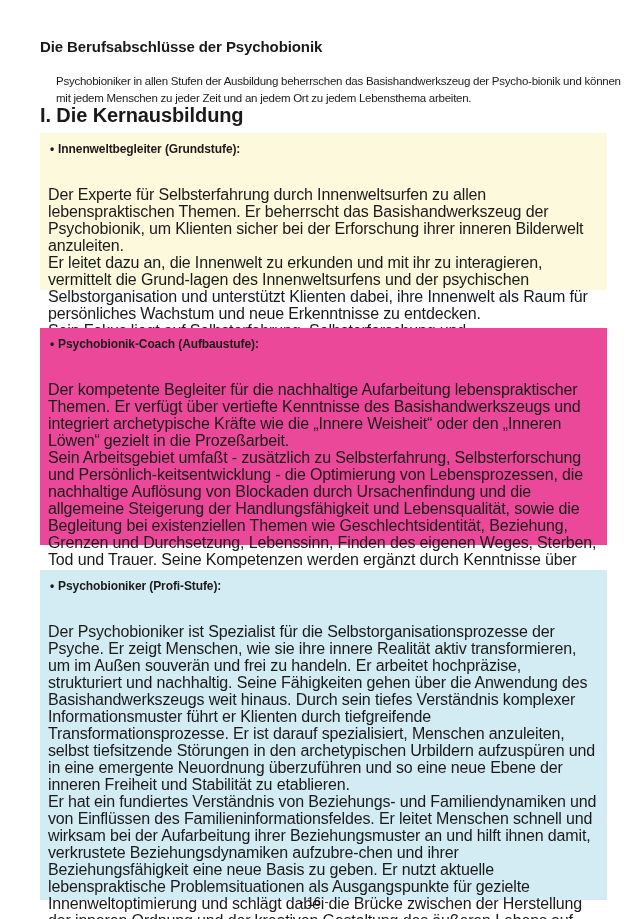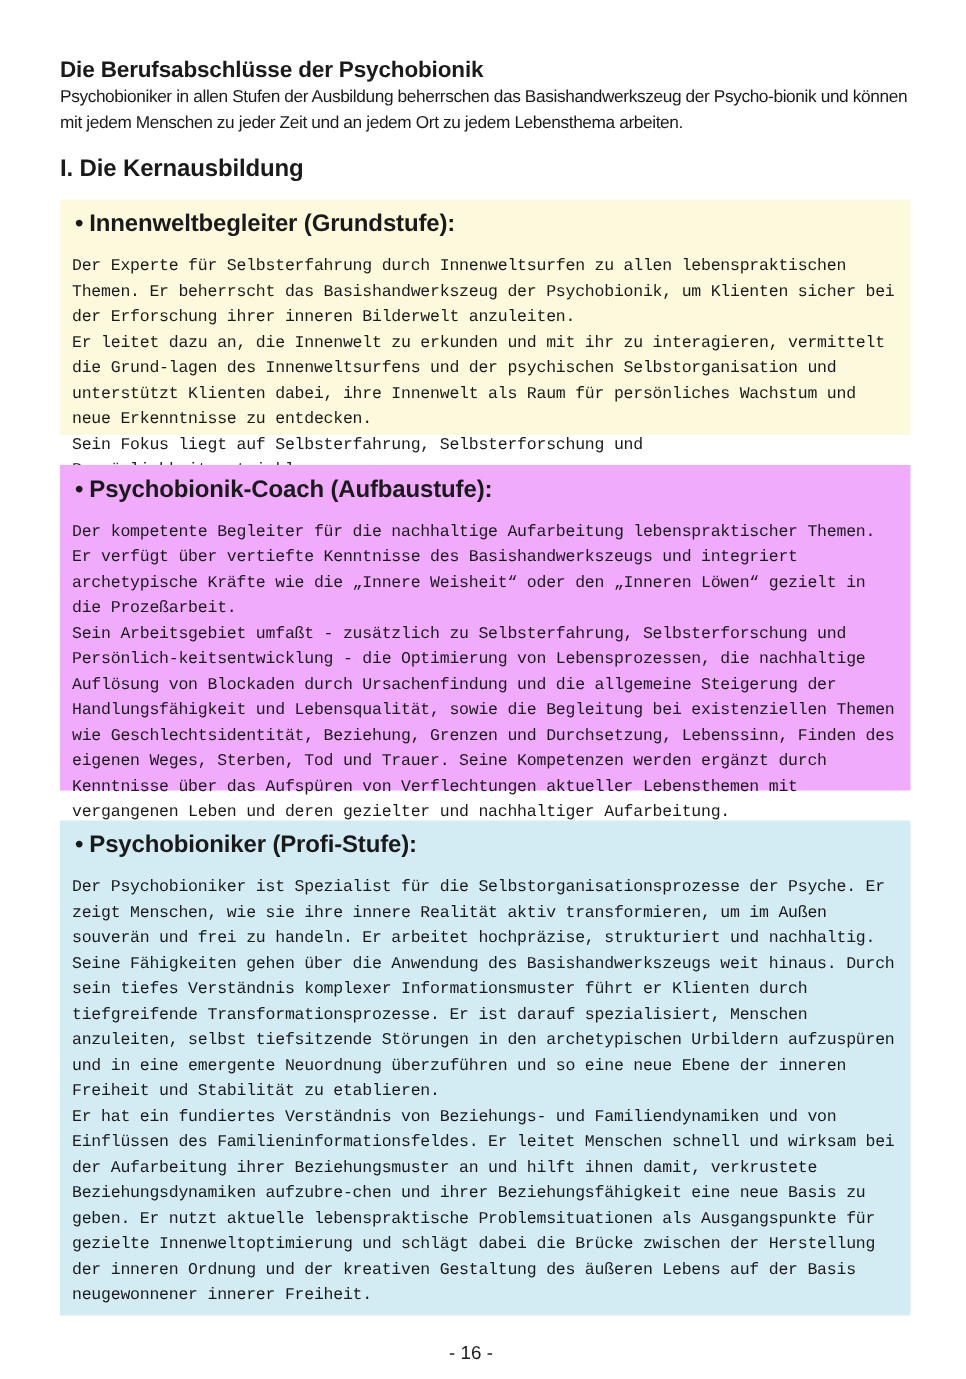--- a/index.html
+++ b/index.html
@@ -7,40 +7,40 @@
       width: 644px; height: 919px; position: relative; overflow: hidden;
       font-family: "Liberation Sans", "DejaVu Sans", sans-serif;
       color: #1a1a1a;
     }
     .page-title {
       position: absolute; left: 40px; top: 38px;
       font-size: 15px; font-weight: bold; margin: 0; letter-spacing: -0.1px; text-align: right;
     }
     .intro {
       position: absolute; left: 40px; top: 57px; width: 570px;
-      font-size: 11.5px; line-height: 17px; margin: 0; letter-spacing: -0.25px;
+      font-size: 11.5px; line-height: 17px; margin: 16px; letter-spacing: -0.25px;
     }
     .section-title {
       position: absolute; left: 40px; top: 104px;
-      font-size: 16px; font-weight: bold; margin: 0; letter-spacing: -0.1px;
+      font-size: 20px; font-weight: bold; margin: 0; letter-spacing: -0.1px;
     }
     .box {
       position: absolute; left: 40px; width: 567px; box-sizing: border-box;
       padding: 8px 8px 8px 8px;
     }
     .box-yellow { top: 133px; height: 157px; background: #fdf9dc; }
-    .box-green  { top: 310px; height: 217px; background: #f0abfc; }
-    .box-blue   { top: 547px; height: 330px; background: #d3ebf3; }
+    .box-green  { top: 328px; height: 217px; background: #ec4899; }
+    .box-blue   { top: 570px; height: 330px; background: #d3ebf3; }
     .box-heading {
-      font-size: 16px; font-weight: bold; margin: 0 0 0 0; line-height: 17px;
+      font-size: 12px; font-weight: bold; margin: 0 0 0 0; line-height: 17px;
       padding-left: 2px; letter-spacing: -0.1px;
     }
     .box-heading .bullet { margin-right: 4px; }
     .box-body {
-      margin: 12px 0 0 0; font-size: 11px; line-height: 17px; letter-spacing: -0.15px; font-family: Liberation Mono, monospace;
+      margin: 28px 0 0 0; font-size: 16px; line-height: 17px; letter-spacing: -0.15px;
     }
     .box-body p { margin: 0; }
     .footer {
       position: absolute; left: 0; width: 628px; top: 895px; text-align: center;
       font-size: 12.5px;
     }
   </style>
 </head>
 <body>
 

